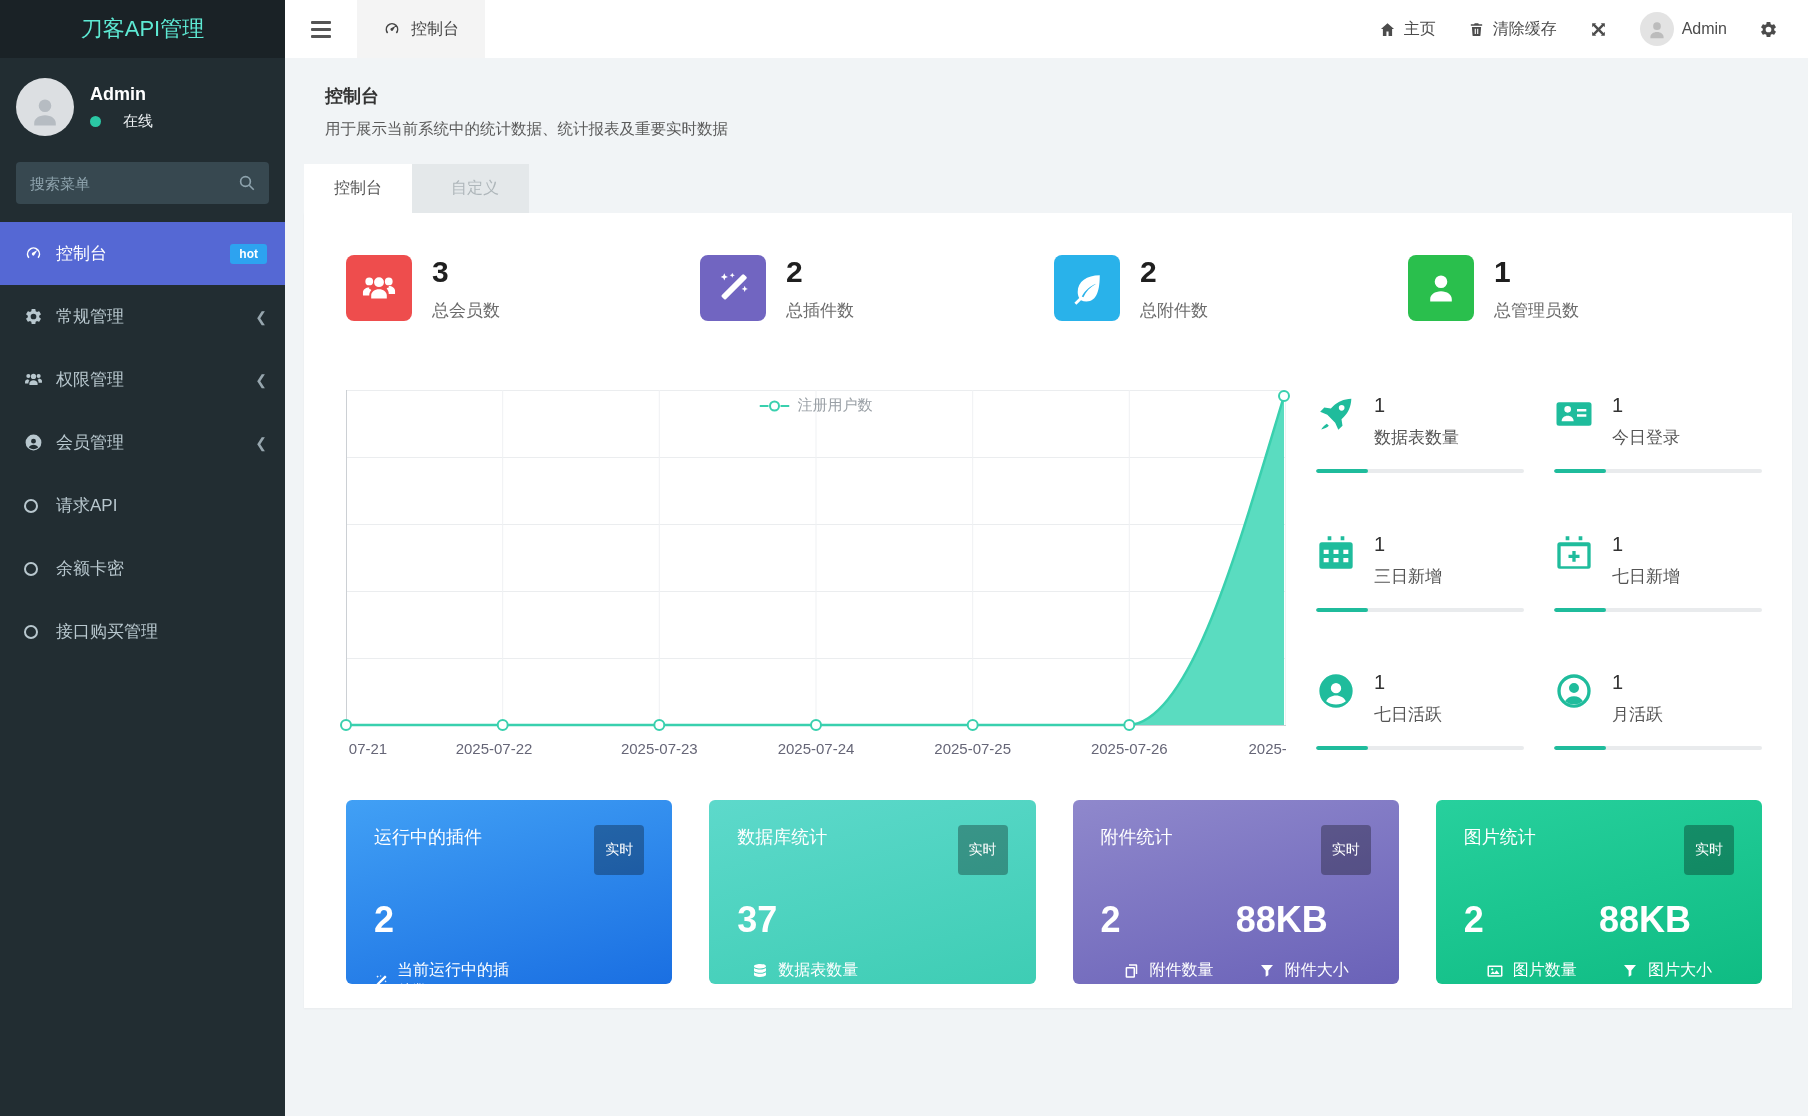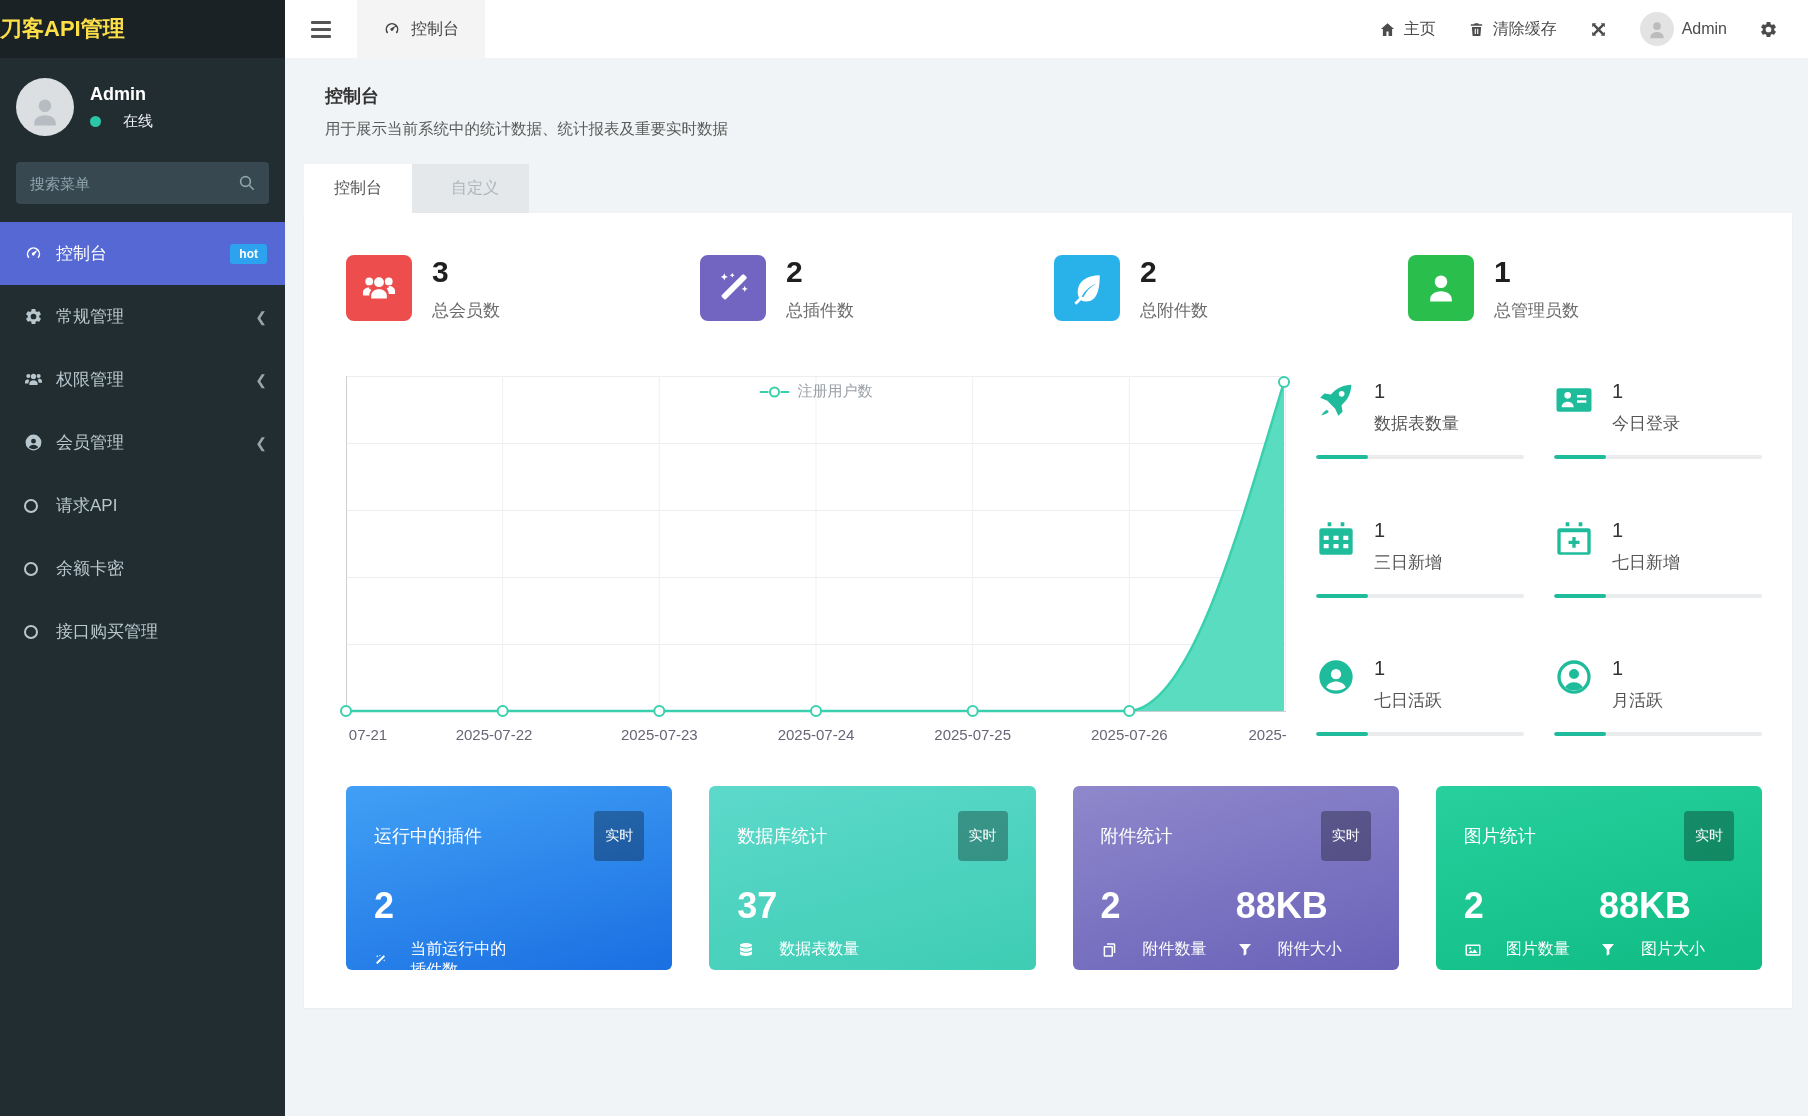--- a/index.html
+++ b/index.html
@@ -2,21 +2,21 @@
 <html><head>
 <meta charset="utf-8">
 <style>
   * { margin:0; padding:0; box-sizing:border-box; }
   html,body { width:1808px; height:1116px; overflow:hidden;
     font-family:"Liberation Sans","DejaVu Sans",sans-serif; background:#f1f4f6; }
   .app { display:flex; width:100%; height:100%; }
 
   
   .sidebar { width:285px; height:100%; background:#222d32; flex-shrink:0; display:flex; flex-direction:column; }
-  .brand { height:58px; line-height:58px; color:#fde047; font-size:22px; font-weight:bold; background:#1a2226; }
+  .brand { height:58px; line-height:58px; text-align:center; color:#5eead4; font-size:22px; font-weight:normal; background:#1a2226; }
   .user-panel { display:flex; align-items:center; gap:16px; padding:20px 16px 18px 16px; }
   .avatar { width:58px; height:58px; border-radius:50%; background:#dcdfe2; display:flex; align-items:center; justify-content:center; overflow:hidden; }
   .avatar svg { width:36px; height:36px; fill:#b6bcc2; margin-top:10px; }
   .user-name { color:#fff; font-size:18px; font-weight:bold; }
   .user-status { color:#eef2f4; font-size:15px; margin-top:7px; display:flex; align-items:center; gap:22px; }
   .status-dot { width:11px; height:11px; border-radius:50%; background:#2bc7a4; display:inline-block; }
   .search-box { margin:8px 16px 16px 16px; position:relative; }
   .search-box input { width:100%; height:42px; background:#374850; border:none; border-radius:4px;
     padding:0 42px 0 14px; color:#cfd8dc; font-size:15px; outline:none; font-family:inherit; }
   .search-box input::placeholder { color:#8ea3ad; }
@@ -62,21 +62,21 @@
   .stat-icon { width:66px; height:66px; border-radius:8px; display:flex; align-items:center; justify-content:center; flex-shrink:0; }
   .stat-icon svg { width:36px; height:36px; fill:#fff; }
   .c-red   { background:#ee4d4d; }
   .c-purple{ background:#7165c1; }
   .c-blue  { background:#29b2ea; }
   .c-green { background:#2abf4d; }
   .stat-num { font-size:30px; font-weight:bold; color:#1f1f1f; line-height:1; margin-top:2px; }
   .stat-label { font-size:17px; color:#6b6b6b; margin-top:12px; }
 
   
-  .mid-row { display:flex; margin-top:54px; }
+  .mid-row { display:flex; margin-top:68px; }
   .chart-wrap { width:940px; position:relative; flex-shrink:0; }
   .legend { position:absolute; top:6px; left:50%; transform:translateX(-50%); display:flex; align-items:center; gap:8px;
     color:#9aa0a6; font-size:15px; cursor:pointer; }
   .x-labels { position:relative; height:26px; margin-top:10px; font-size:15px; color:#667; overflow:hidden; }
   .x-labels span { position:absolute; transform:translateX(-50%); white-space:nowrap; }
   .quick-grid { flex:1; margin-left:30px; display:grid; grid-template-columns:1fr 1fr; column-gap:30px; align-content:space-between; padding-bottom:6px; }
   .quick { padding:4px 0 10px 0; }
   .q-top { display:flex; gap:18px; }
   .q-icon svg { width:40px; height:40px; fill:#1fbc9c; }
   .q-num { font-size:20px; color:#333; }
@@ -84,26 +84,26 @@
   .q-bar { margin-top:20px; height:4px; background:#e9ebed; border-radius:2px; overflow:hidden; }
   .q-fill { height:100%; width:25%; background:#1fbc9c; border-radius:2px; }
 
   
   .cards-row { display:flex; gap:37px; margin-top:34px; }
   .bcard { flex:1; height:184px; border-radius:6px; color:#fff; padding:25px 28px; }
   .g-blue  { background:linear-gradient(165deg,#41a0f5,#1a6fe2); }
   .g-teal  { background:linear-gradient(165deg,#5dd9cb,#3ecdb4); }
   .g-purple{ background:linear-gradient(165deg,#8f88cc,#6a62b8); }
   .g-green { background:linear-gradient(165deg,#27d09d,#0fbc83); }
-  .bcard-head { display:flex; justify-content:space-between; align-items:center; font-size:18px; }
+  .bcard-head { display:flex; justify-content:space-between; align-items:flex-start; font-size:18px; }
   .badge-rt { background:rgba(0,0,0,.3); font-size:14px; padding:16px 11px; border-radius:4px; }
   .bcols { display:flex; margin-top:24px; }
   .bcol { width:50%; }
   .bval { font-size:36px; font-weight:bold; }
-  .bcap { margin-top:12px; font-size:16px; display:flex; align-items:center; gap:24px; }
+  .bcap { margin-top:19px; font-size:16px; display:flex; align-items:center; gap:9px;justify-content:center; }
   .bcap svg { width:18px; height:18px; fill:#fff; }
 </style>
 </head>
 <body>
 
 <svg width="0" height="0" style="position:absolute">
   <defs>
     <path id="p-user" d="M12 12a4.2 4.2 0 1 0 0-8.4A4.2 4.2 0 0 0 12 12zm0 2.2c-4.1 0-7.2 2.4-7.2 5.3V21h14.4v-1.5c0-2.9-3.1-5.3-7.2-5.3z"></path>
     <path id="p-users" d="M12 11.4a3.3 3.3 0 1 0 0-6.6 3.3 3.3 0 0 0 0 6.6zM5.5 10.2a2.6 2.6 0 1 0 0-5.2 2.6 2.6 0 0 0 0 5.2zm13 0a2.6 2.6 0 1 0 0-5.2 2.6 2.6 0 0 0 0 5.2zM12 12.8c-2.9 0-5.2 1.8-5.2 4V19h10.4v-2.2c0-2.2-2.3-4-5.2-4zm-6.5-1.2c-2.3 0-4.2 1.4-4.2 3.2V17h4.2v-.2c0-1.3.5-2.4 1.4-3.4-.4-.5-.9-.8-1.4-.8zm13 0c-.5 0-1 .3-1.4.8.9 1 1.4 2.1 1.4 3.4v.2h4.2v-2.2c0-1.8-1.9-3.2-4.2-3.2z"></path>
     <path id="p-dash" d="M12 4a8.5 8.5 0 0 0-8.5 8.5c0 2 .7 3.9 1.9 5.4l1.5-1.3a6.5 6.5 0 1 1 10.2 0l1.5 1.3a8.5 8.5 0 0 0 1.9-5.4A8.5 8.5 0 0 0 12 4zm-1.6 9.8a1.9 1.9 0 0 0 3.1-.4L17 7.5l-5.7 3.2a1.9 1.9 0 0 0-.9 3.1z"></path>

